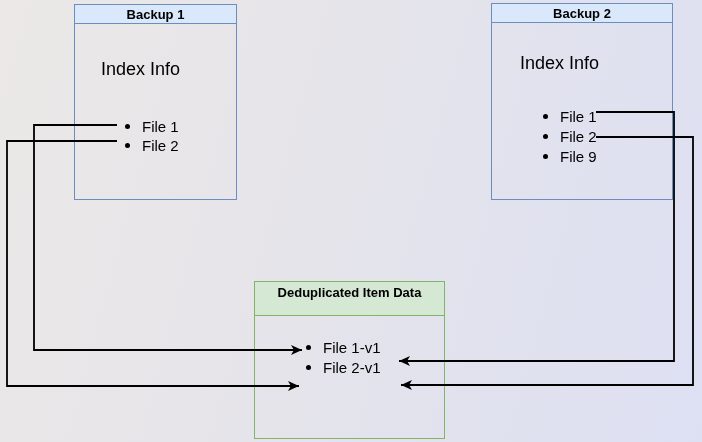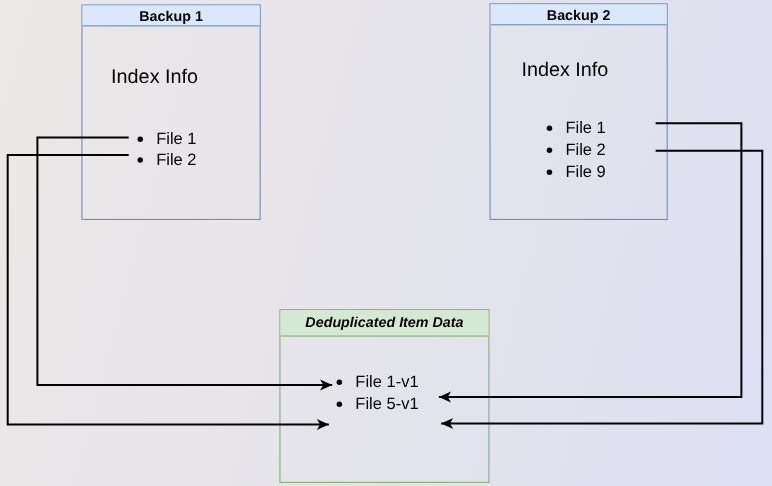--- a/index.html
+++ b/index.html
@@ -21,21 +21,21 @@
   .box-header{
     width:100%;
     box-sizing:border-box;
     font-size:13px;
     font-weight:bold;
     color:#000;
     text-align:center;
     border-bottom:1px solid;
   }
   .box.blue .box-header{background:#dae8fc;border-color:#6c8ebf;height:19px;line-height:19px;}
-  .box.green .box-header{background:#d5e8d4;border-color:#82b366;height:24px;line-height:21px;font-style:italic;}
+  .box.green .box-header{background:#d5e8d4;border-color:#82b366;height:34px;line-height:21px;}
   .subtitle{
     position:absolute;
     font-size:18px;
     line-height:18px;
     color:#000;
     white-space:nowrap;
   }
   .list{position:absolute;}
   .row{display:flex;align-items:center;white-space:nowrap;}
   .row.h19{height:19px;}
@@ -65,21 +65,21 @@
         <span class="bullet"></span>
         <span class="item-label">File 1</span>
       </div>
       <div class="row h19">
         <span class="bullet"></span>
         <span class="item-label">File 2</span>
       </div>
     </div>
   </div>
 
-  <div class="box blue" style="left:445px;top:3px;width:162px;height:197px;">
+  <div class="box blue" style="left:491px;top:3px;width:182px;height:197px;">
     <div class="box-header">Backup 2</div>
     <div class="subtitle" style="left:28px;top:50px;">Index Info</div>
     <div class="list" style="left:47px;top:102px;">
       <div class="row h20">
         <span class="bullet"></span>
         <span class="item-label">File 1</span>
       </div>
       <div class="row h20">
         <span class="bullet"></span>
         <span class="item-label">File 2</span>
@@ -93,21 +93,21 @@
 
   <div class="box green" style="left:254px;top:281px;width:191px;height:158px;">
     <div class="box-header">Deduplicated Item Data</div>
     <div class="list" style="left:47px;top:55px;text-align:right;">
       <div class="row h20">
         <span class="bullet"></span>
         <span class="item-label">File 1-v1</span>
       </div>
       <div class="row h20">
         <span class="bullet"></span>
-        <span class="item-label">File 5-v1</span>
+        <span class="item-label">File 2-v1</span>
       </div>
     </div>
   </div>
 
   <svg class="connectors" viewBox="0 0 702 442" xmlns="http://www.w3.org/2000/svg">
     <defs>
       <marker id="arrow" markerUnits="userSpaceOnUse" markerWidth="13" markerHeight="11" refX="11.5" refY="5.5" orient="auto">
         <path d="M0.5,0.5 L11.5,5.5 L0.5,10.5 L3.4,5.5 Z" fill="#000000"></path>
       </marker>
     </defs>

